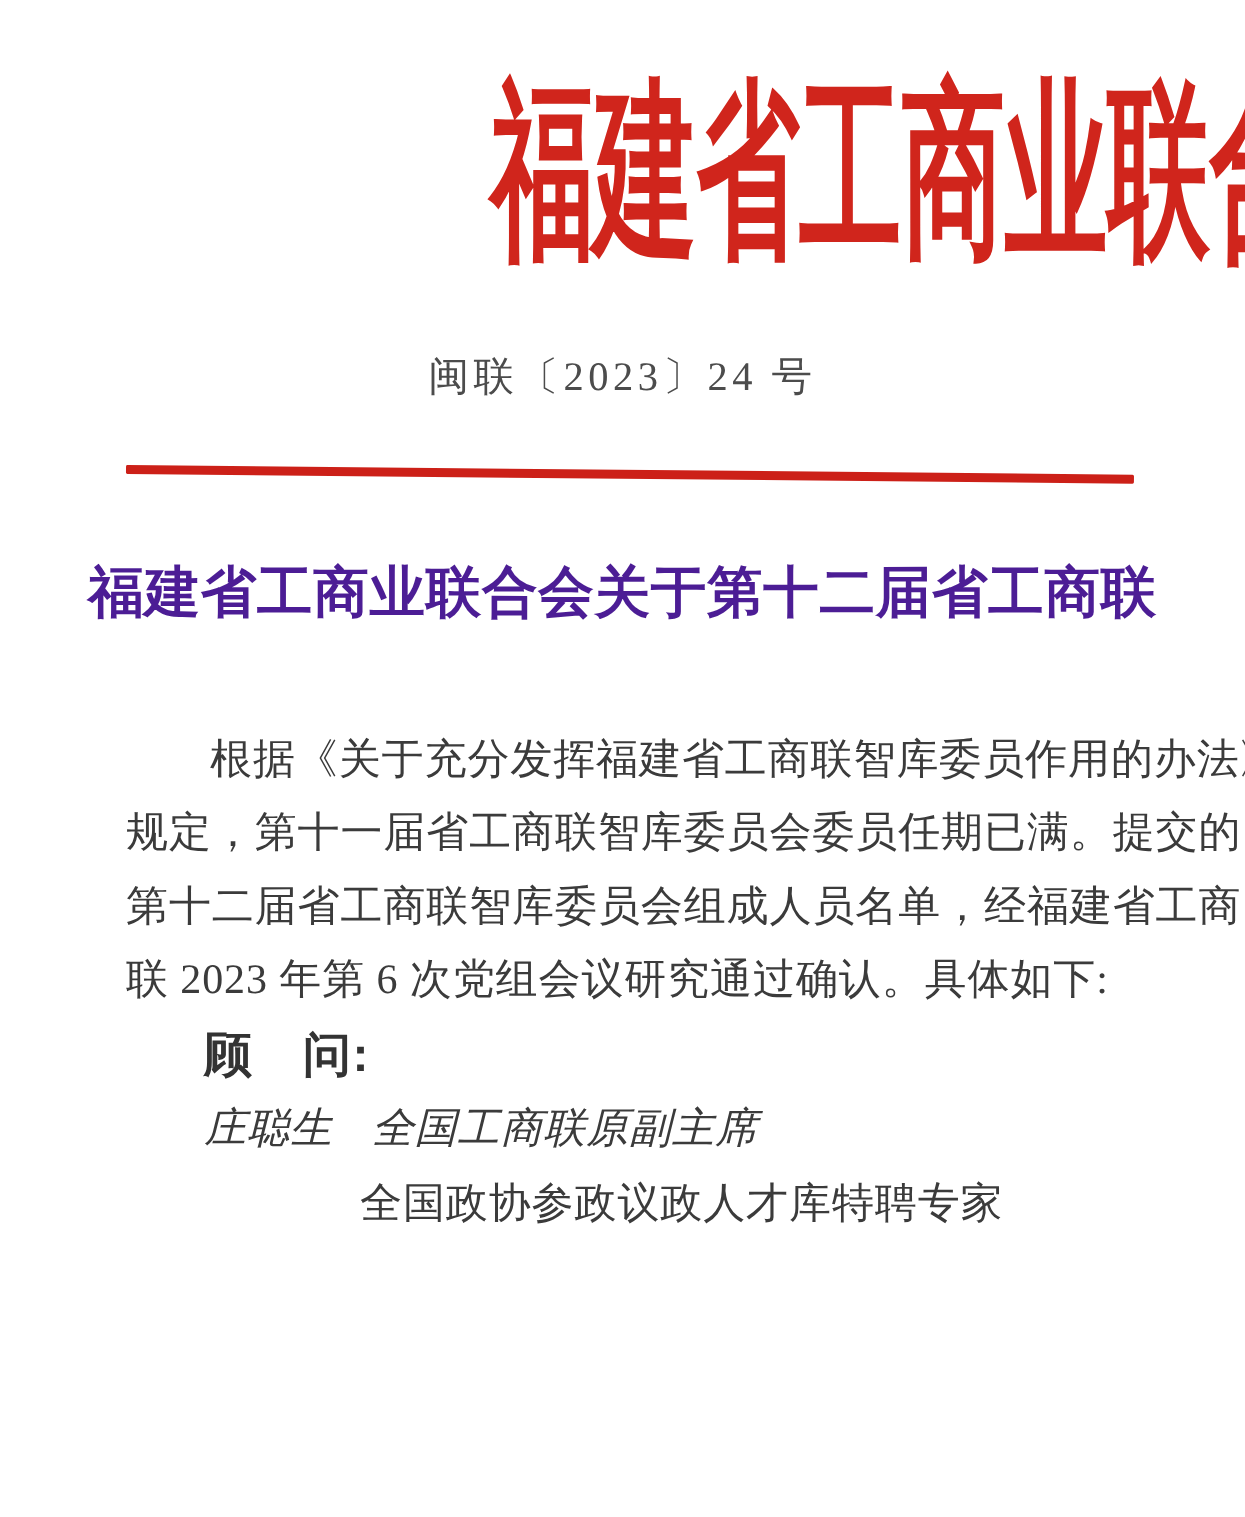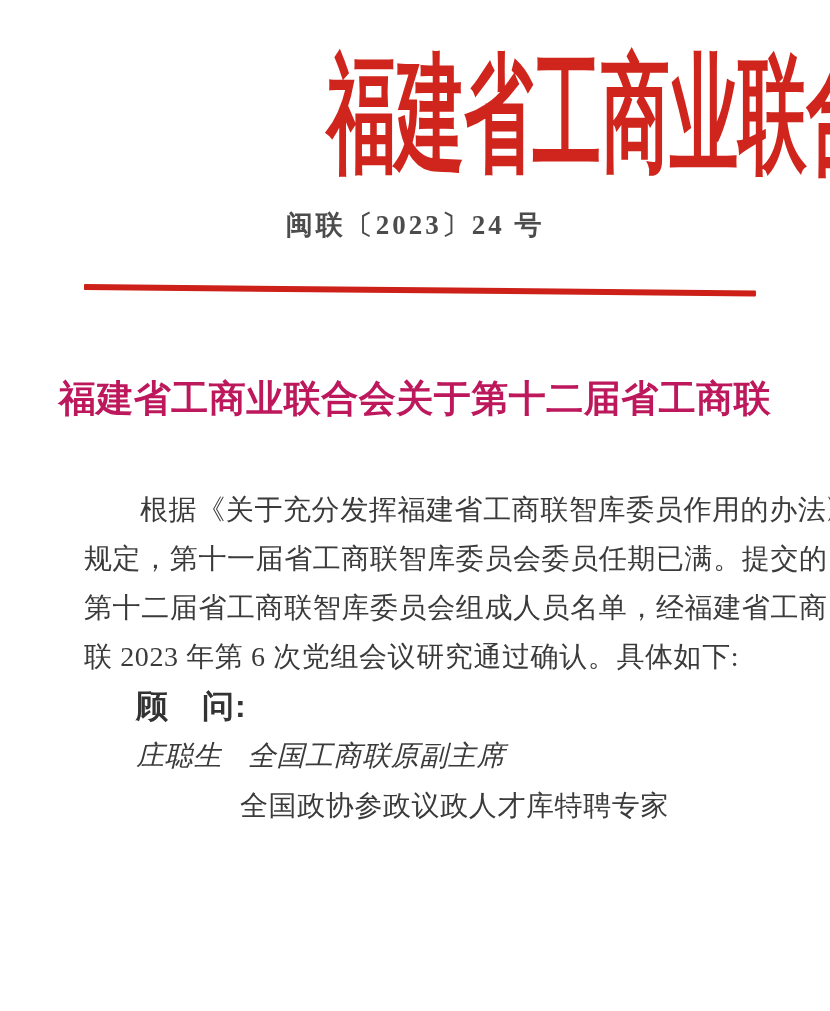--- a/index.html
+++ b/index.html
@@ -26,47 +26,46 @@
     font-size: 128px;
     line-height: 150px;
     color: #d0251c;
     letter-spacing: 0px;
     transform: scaleX(0.535);
     transform-origin: center;
     white-space: nowrap;
   }
   
   .doc-number {
-    margin-top: 20px;
+    margin-top: 46px;
     text-align: center;
     font-size: 27px;
     line-height: 30px;
     letter-spacing: 3px;
     color: #4c4c4c;
     font-family: "Liberation Serif", serif;
-    font-weight: bold;
   }
   
   .red-rule {
     margin: 44px 0 0 84px;
     width: 672px;
     height: 6px;
     background: #cc2018;
     transform: rotate(0.55deg);
     transform-origin: left center;
     border-radius: 1px;
   }
   
   .doc-title {
-    margin-top: 80px;
+    margin-top: 51px;
     text-align: center;
     font-weight: bold;
     font-size: 37px;
     line-height: 57px;
-    color: #be185d;
+    color: #4c1d95;
     letter-spacing: 0.5px;
     font-family: "Liberation Serif", serif;
   }
   
   .body-text {
     margin: 58px 60px 0 84px;
     font-size: 28px;
     line-height: 49px;
     color: #3b3b3b;
     letter-spacing: 0.6px;

